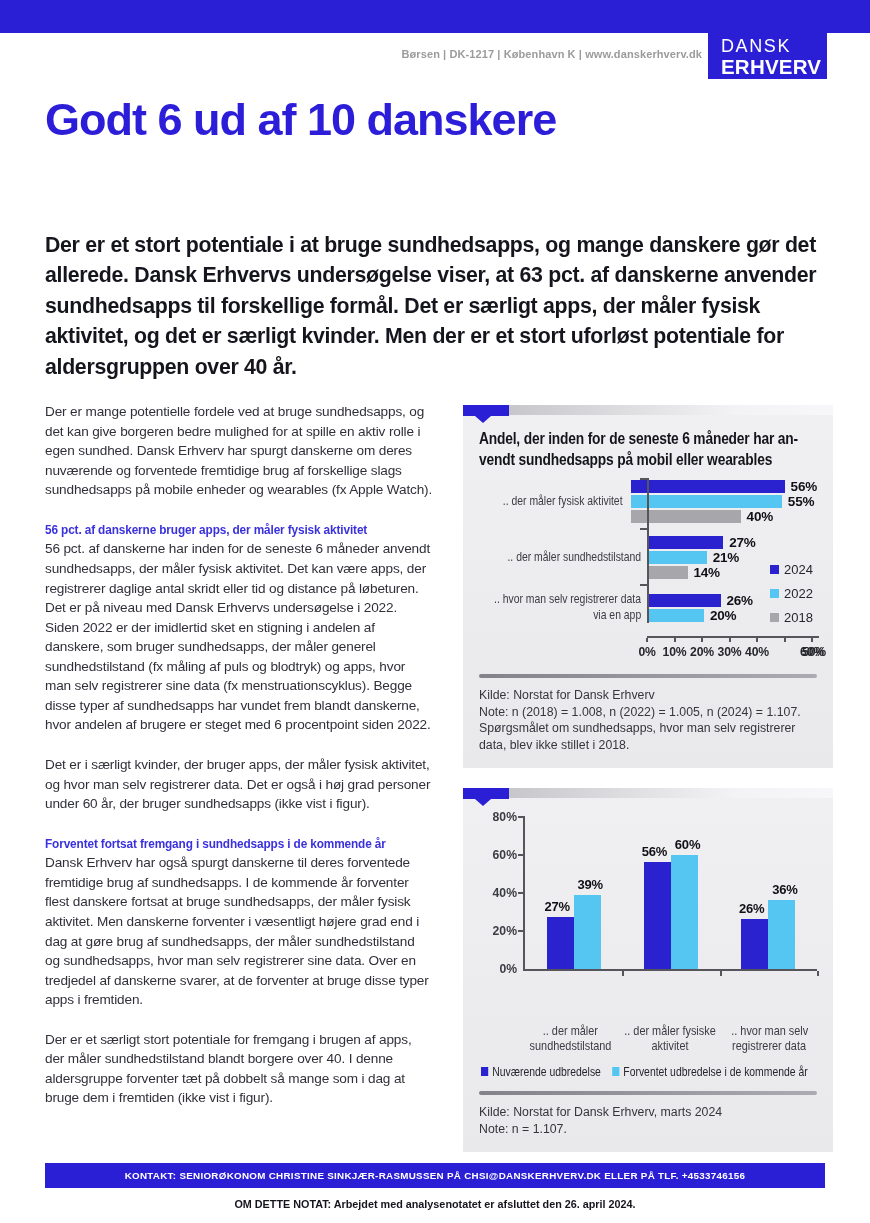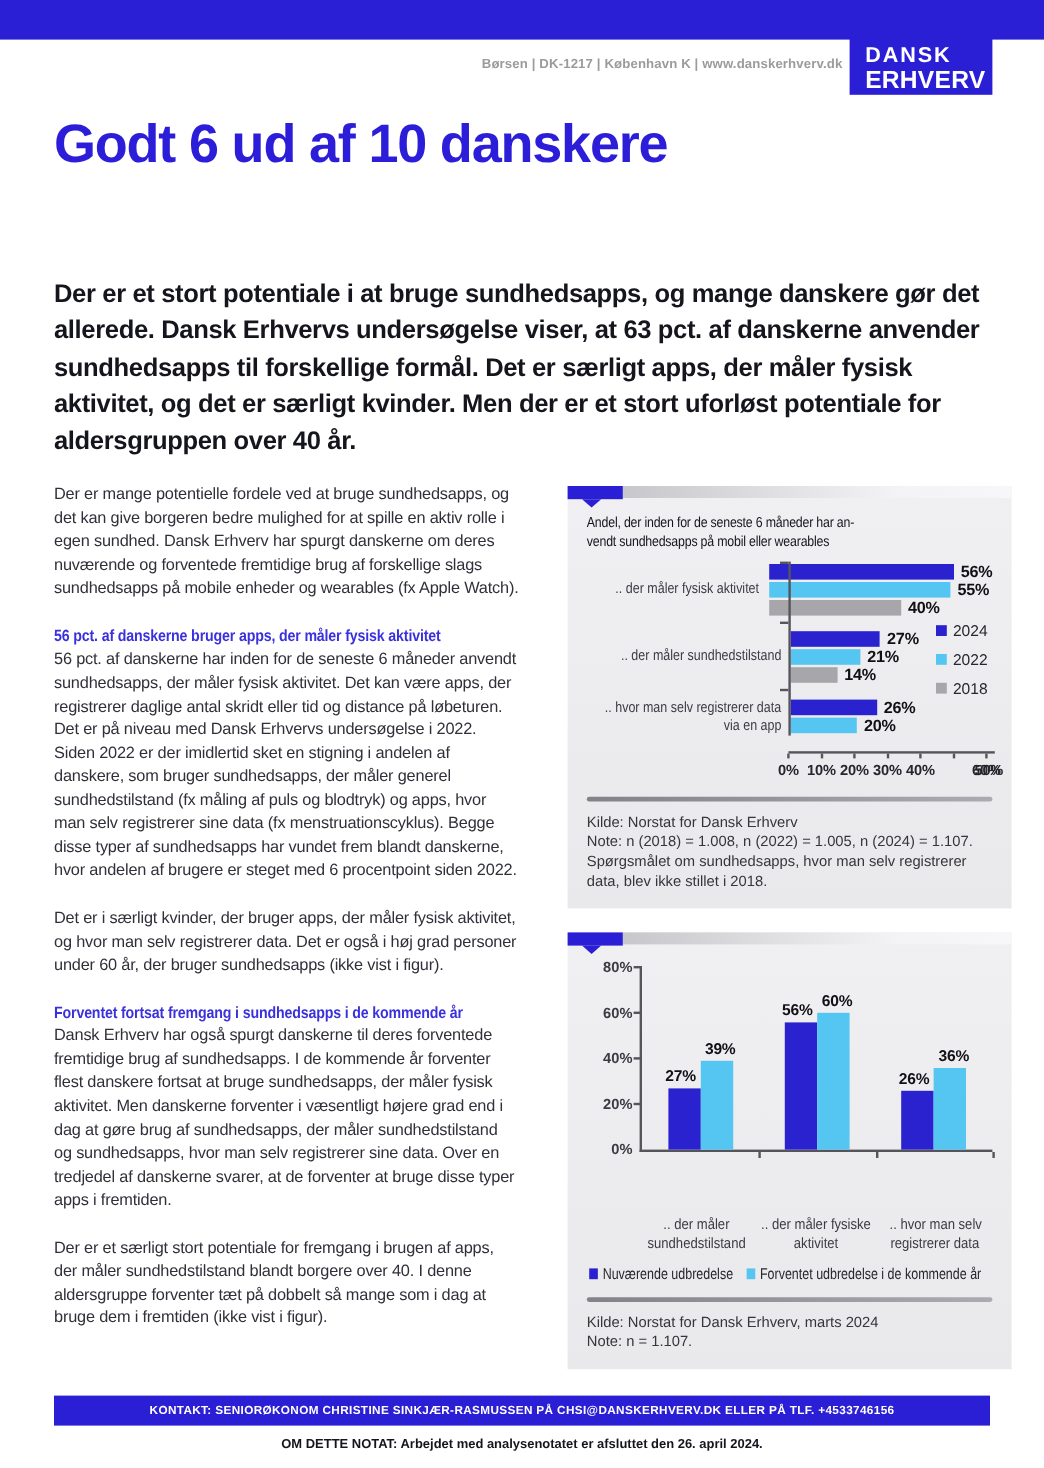--- a/index.html
+++ b/index.html
@@ -7,55 +7,55 @@
     width:870px; height:1223px; position:relative; overflow:hidden;
     background:#ffffff; color:#222;
     font-family:"Liberation Sans", sans-serif;
   }
   
   .topbar { position:absolute; left:0; top:0; width:870px; height:33px; background:#2b1fd6; }
   .logo {
     position:absolute; left:708px; top:0; width:119px; height:79px;
     background:#2b1fd6; color:#fff; box-sizing:border-box;
   }
-  .logo-line1 { margin:37px 0 0 13px; font-size:18px; font-weight:700; letter-spacing:1.6px; line-height:1; }
+  .logo-line1 { margin:37px 0 0 13px; font-size:18px; font-weight:400; letter-spacing:1.6px; line-height:1; }
   .logo-line2 { margin:2px 0 0 13px; font-size:20.5px; font-weight:800; letter-spacing:0.2px; line-height:1; }
   .header-meta {
     position:absolute; top:48px; right:168px;
     font-size:11px; font-weight:600; color:#9b9b9b; letter-spacing:0.1px;
   }
   
   .pagetitle {
     position:absolute; left:45px; top:94px; margin:0;
     font-size:45px; font-weight:800; color:#2c1ed8; line-height:1.14; letter-spacing:-1px;
   }
   .intro {
     position:absolute; left:45px; top:230px; width:782px; margin:0;
     font-size:21.3px; font-weight:700; color:#15151e; line-height:1.43; letter-spacing:-0.3px;
   }
   
-  .cols { position:absolute; left:45px; top:402px; width:780px; display:flex; gap:40px; }
+  .cols { position:absolute; left:45px; top:402px; width:780px; display:flex; gap:30px; }
   .leftcol { width:388px; font-size:13.6px; line-height:1.44; color:#30303a; letter-spacing:-0.15px; }
   .leftcol p { margin:0 0 20px; }
   .bluehead {
     margin:0; font-size:13.6px; font-weight:700; color:#3a31dd;
     white-space:nowrap; display:block; transform:scaleX(0.87); transform-origin:left center;
   }
   .rightcol { width:370px; margin-top:3px; }
   
   .chartbox { width:370px; background:linear-gradient(180deg,#f0f0f2 0%,#e9e9eb 100%); margin-bottom:20px; }
   .tagrow { display:flex; height:11px; }
   .tag { width:46px; height:11px; background:#2b1fd6; position:relative; }
   .tag::after {
     content:""; position:absolute; left:12px; top:11px;
     border-left:8px solid transparent; border-right:8px solid transparent; border-top:7px solid #2b1fd6;
   }
   .strip { flex:1; height:10px; background:linear-gradient(90deg,#c7c7cb 0%,#f3f3f5 70%,#f7f7f9 100%); }
   .boxinner { padding:12px 16px 14px; }
-  .charttitle { font-size:12px; font-weight:400; color:#14141d; line-height:1.32; margin-bottom:10px; }
+  .charttitle { font-size:16px; font-weight:700; color:#14141d; line-height:1.32; margin-bottom:10px; }
   .cond { display:inline-block; white-space:nowrap; transform:scaleX(0.86); transform-origin:left center; letter-spacing:-0.2px; }
   .divider { height:4px; background:linear-gradient(90deg,#828288,#ababb1); margin:12px 0 9px; border-radius:2px; }
   .note { font-size:12.3px; color:#35353c; line-height:1.35; }
   
   .hchart { position:relative; margin-top:4px; }
   .hrows { position:relative; }
   .haxisline { position:absolute; left:168px; top:-2px; bottom:0; width:2px; background:#55555b; }
   .hgrouptick { position:absolute; left:161px; width:7px; height:2px; background:#55555b; }
   .hgroup { display:flex; margin-bottom:13px; }
   .hgroup:last-child { margin-bottom:0; }
@@ -65,21 +65,21 @@
     font-size:12.4px; color:#3b3b44; line-height:1.25;
   }
   .hlabel span { white-space:nowrap; transform:scaleX(0.84); transform-origin:right center; }
   .hbars { display:flex; flex-direction:column; gap:2px; justify-content:center; padding-left:2px; }
   .hbarline { display:flex; align-items:center; height:13px; }
   .hbar { height:13px; }
   .hval { font-size:13.5px; font-weight:700; color:#101016; margin-left:6px; letter-spacing:-0.2px; }
   .haxis { position:relative; margin-left:168px; width:172px; height:24px; border-top:2px solid #55555b; margin-top:1px; }
   .htick { position:absolute; top:0; width:2px; height:4px; background:#55555b; transform:translateX(-1px); }
   .hticklab { position:absolute; top:7px; transform:translateX(-50%); font-size:12.2px; font-weight:700; color:#26262e; letter-spacing:-0.2px; }
-  .hlegend { position:absolute; right:4px; top:48px; display:flex; flex-direction:column; gap:9px; }
+  .hlegend { position:absolute; right:4px; top:82px; display:flex; flex-direction:column; gap:9px; }
   .legitem { display:flex; align-items:center; gap:5px; font-size:13px; color:#26262e; }
   .legsq { width:9px; height:9px; flex:0 0 auto; }
   .legname { white-space:nowrap; }
   
   .vchart { margin-top:6px; }
   .vplot {
     position:relative; margin-left:44px; height:152px;
     border-left:2px solid #55555b; border-bottom:2px solid #55555b; display:flex;
   }
   .vylab { position:absolute; left:-46px; width:38px; text-align:right; font-size:12.2px; font-weight:600; color:#3b3b44; }

